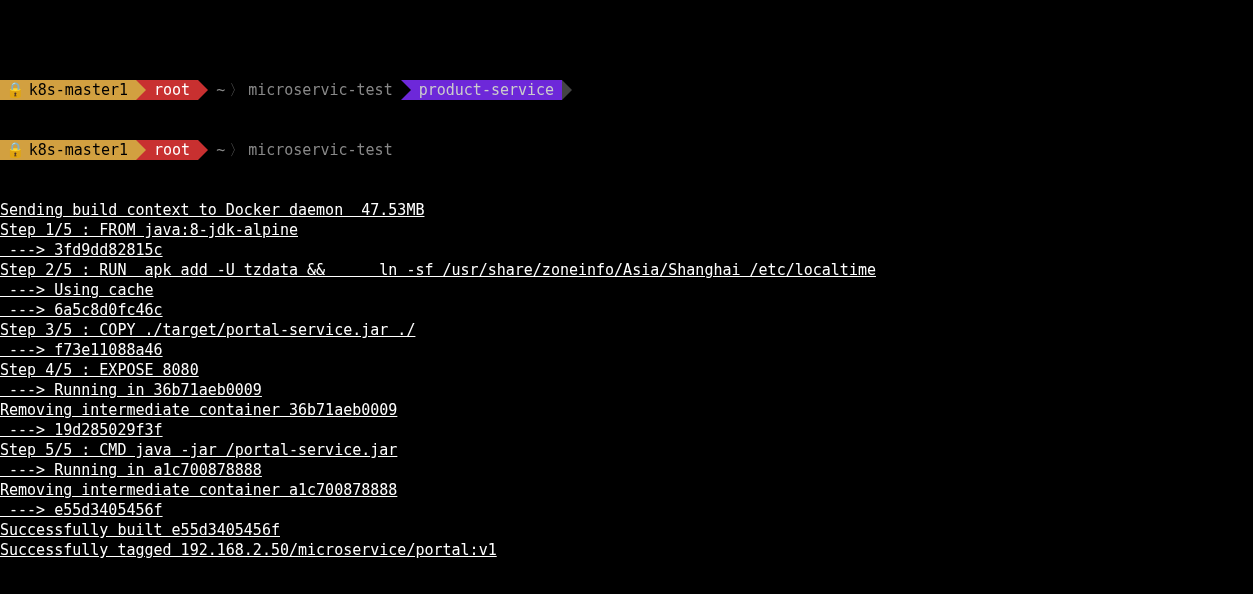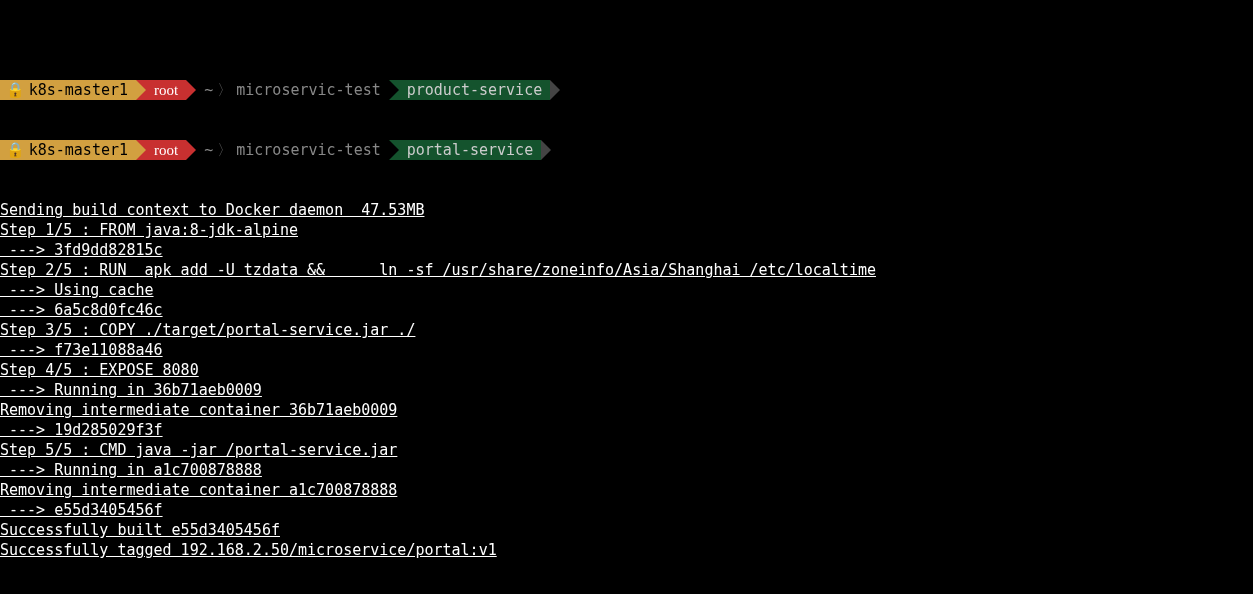--- a/index.html
+++ b/index.html
@@ -28,25 +28,25 @@
   right: -10px;
   top: 0;
   width: 0; height: 0;
   border-top: 10px solid transparent;
   border-bottom: 10px solid transparent;
   z-index: 1;
 }
 .seg.first { padding-left: 6px; }
 .seg-orange { background: #d2a040; color: #000; }
 .seg-orange::after { border-left: 10px solid #d2a040; }
-.seg-red { background: #c83030; color: #fff; font-family: Liberation Serif, serif; }
+.seg-red { background: #c83030; color: #fff; }
 .seg-red::after { border-left: 10px solid #c83030; }
 .seg-black { background: #000; color: #888; }
 .seg-black::after { border-left: 10px solid #000; }
-.seg-grey { background: #14532d; color: #ccc; }
+.seg-grey { background: #6d28d9; color: #ccc; }
 .seg-grey::after { border-left: 10px solid #444; }
 .seg.last::after { border-left-width: 10px; }
 .cmd { color: #fff; padding-left: 16px; }
 .out, .out-line { color: #fff; text-decoration: underline; }
 .lockicon { color: #000; margin-right: 4px; }
 .black-sep { color: #555; padding: 0 4px; }
 </style>
 </head>
 <body>
 
@@ -56,21 +56,20 @@
   <span class="seg seg-orange first"><span class="lockicon">🔒</span><span>k8s-master1</span></span>
   <span class="seg seg-red">root</span>
   <span class="seg seg-black"><span>~</span><span class="black-sep">〉</span><span>microservic-test</span></span>
   <span class="seg seg-grey last">product-service</span>
 </div>
 
 <div class="line">
   <span class="seg seg-orange first"><span class="lockicon">🔒</span><span>k8s-master1</span></span>
   <span class="seg seg-red">root</span>
   <span class="seg seg-black"><span>~</span><span class="black-sep">〉</span><span>microservic-test</span></span>
-  <span class="seg seg-grey last">portal-service</span>
 </div>
 
 <div id="build-out"><div class="out-line">Sending build context to Docker daemon  47.53MB</div><div class="out-line">Step 1/5 : FROM java:8-jdk-alpine</div><div class="out-line"> ---&gt; 3fd9dd82815c</div><div class="out-line">Step 2/5 : RUN  apk add -U tzdata &amp;&amp;      ln -sf /usr/share/zoneinfo/Asia/Shanghai /etc/localtime</div><div class="out-line"> ---&gt; Using cache</div><div class="out-line"> ---&gt; 6a5c8d0fc46c</div><div class="out-line">Step 3/5 : COPY ./target/portal-service.jar ./</div><div class="out-line"> ---&gt; f73e11088a46</div><div class="out-line">Step 4/5 : EXPOSE 8080</div><div class="out-line"> ---&gt; Running in 36b71aeb0009</div><div class="out-line">Removing intermediate container 36b71aeb0009</div><div class="out-line"> ---&gt; 19d285029f3f</div><div class="out-line">Step 5/5 : CMD java -jar /portal-service.jar</div><div class="out-line"> ---&gt; Running in a1c700878888</div><div class="out-line">Removing intermediate container a1c700878888</div><div class="out-line"> ---&gt; e55d3405456f</div><div class="out-line">Successfully built e55d3405456f</div><div class="out-line">Successfully tagged 192.168.2.50/microservice/portal:v1</div></div>
 
 
 
 
 
 
 

